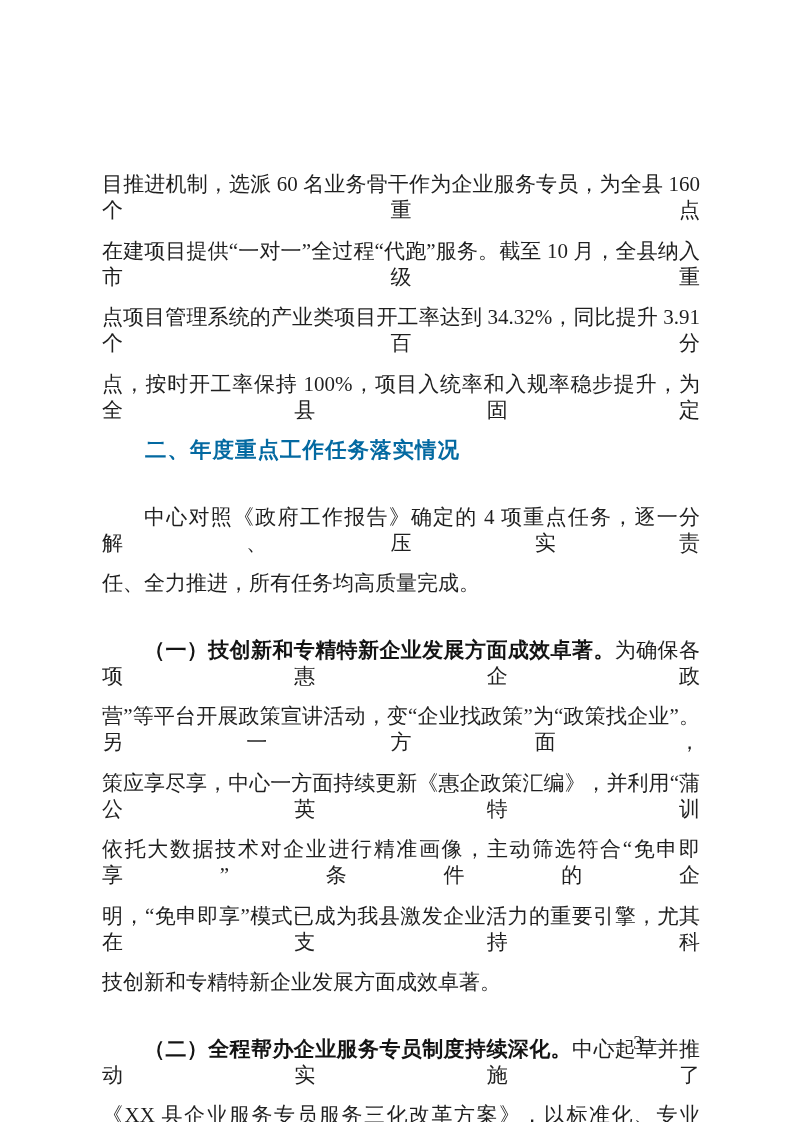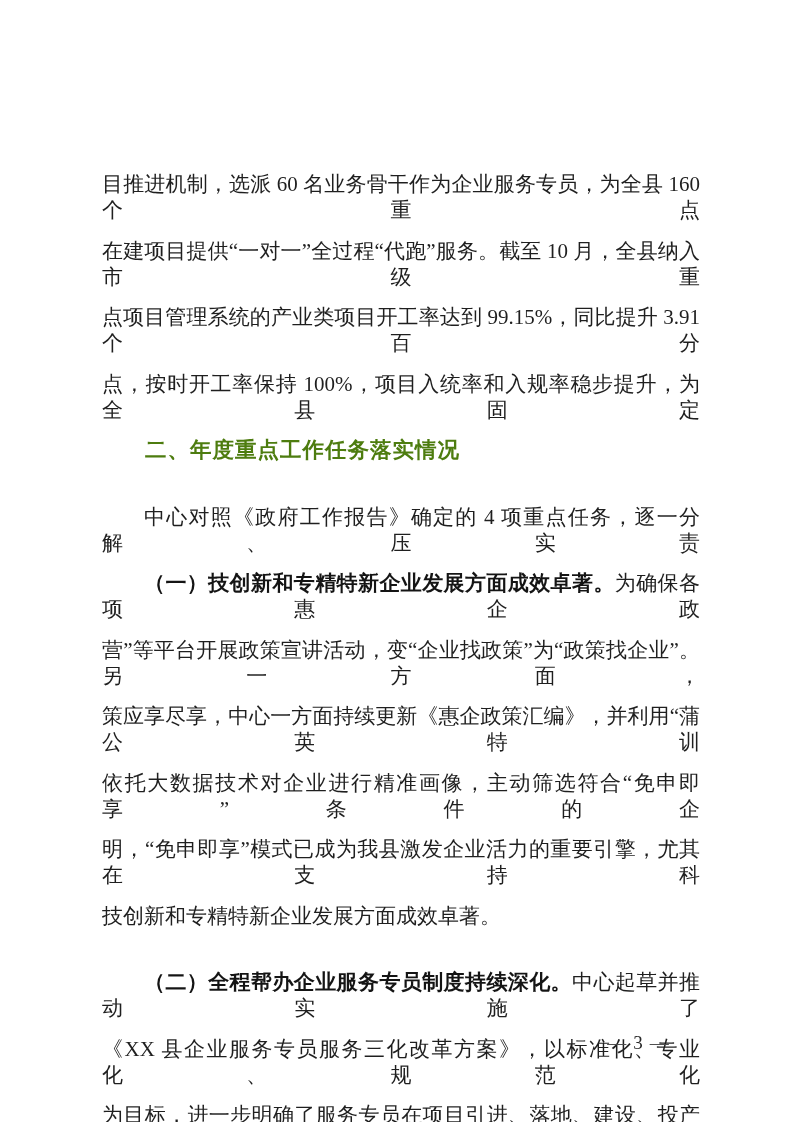--- a/index.html
+++ b/index.html
@@ -37,21 +37,21 @@
     text-align-last: justify;
     text-justify: inter-character;
   }
   .line.indent {
     text-indent: 2em;
   }
   .line.heading {
     font-family: "Liberation Sans", "DejaVu Sans", sans-serif;
     font-weight: 700;
     font-size: 21.5px;
-    color: #4d7c0f;
+    color: #0369a1;
     letter-spacing: 1px;
   }
   .lead-bold {
     font-weight: 700;
     color: #141414;
   }
   .footer {
     position: absolute;
     left: 598px;
     top: 1031px;
@@ -73,26 +73,27 @@
 </style>
 </head>
 <body>
 
 <div class="page">
 
   <div class="text-block">
 
     <div class="line justify">目推进机制，选派 60 名业务骨干作为企业服务专员，为全县 160 个重点</div>
     <div class="line justify">在建项目提供“一对一”全过程“代跑”服务。截至 10 月，全县纳入市级重</div>
-    <div class="line justify">点项目管理系统的产业类项目开工率达到 99.15%，同比提升 3.91 个百分</div>
+    <div class="line justify">点项目管理系统的产业类项目开工率达到 34.32%，同比提升 3.91 个百分</div>
     <div class="line justify">点，按时开工率保持 100%，项目入统率和入规率稳步提升，为全县固定</div>
 
     <div class="line heading indent">二、年度重点工作任务落实情况</div>
 
     <div class="line justify indent">中心对照《政府工作报告》确定的 4 项重点任务，逐一分解、压实责</div>
+    <div class="line">任、全力推进，所有任务均高质量完成。</div>
 
     <div class="line justify indent"><span class="lead-bold">（一）技创新和专精特新企业发展方面成效卓著。</span><span>为确保各项惠企政</span></div>
     <div class="line justify">营”等平台开展政策宣讲活动，变“企业找政策”为“政策找企业”。另一方面，</div>
     <div class="line justify">策应享尽享，中心一方面持续更新《惠企政策汇编》，并利用“蒲公英特训</div>
     <div class="line justify">依托大数据技术对企业进行精准画像，主动筛选符合“免申即享”条件的企</div>
     <div class="line justify">明，“免申即享”模式已成为我县激发企业活力的重要引擎，尤其在支持科</div>
     <div class="line">技创新和专精特新企业发展方面成效卓著。</div>
 
     <div class="line justify indent"><span class="lead-bold">（二）全程帮办企业服务专员制度持续深化。</span><span>中心起草并推动实施了</span></div>
     <div class="line justify">《XX 县企业服务专员服务三化改革方案》，以标准化、专业化、规范化</div>

